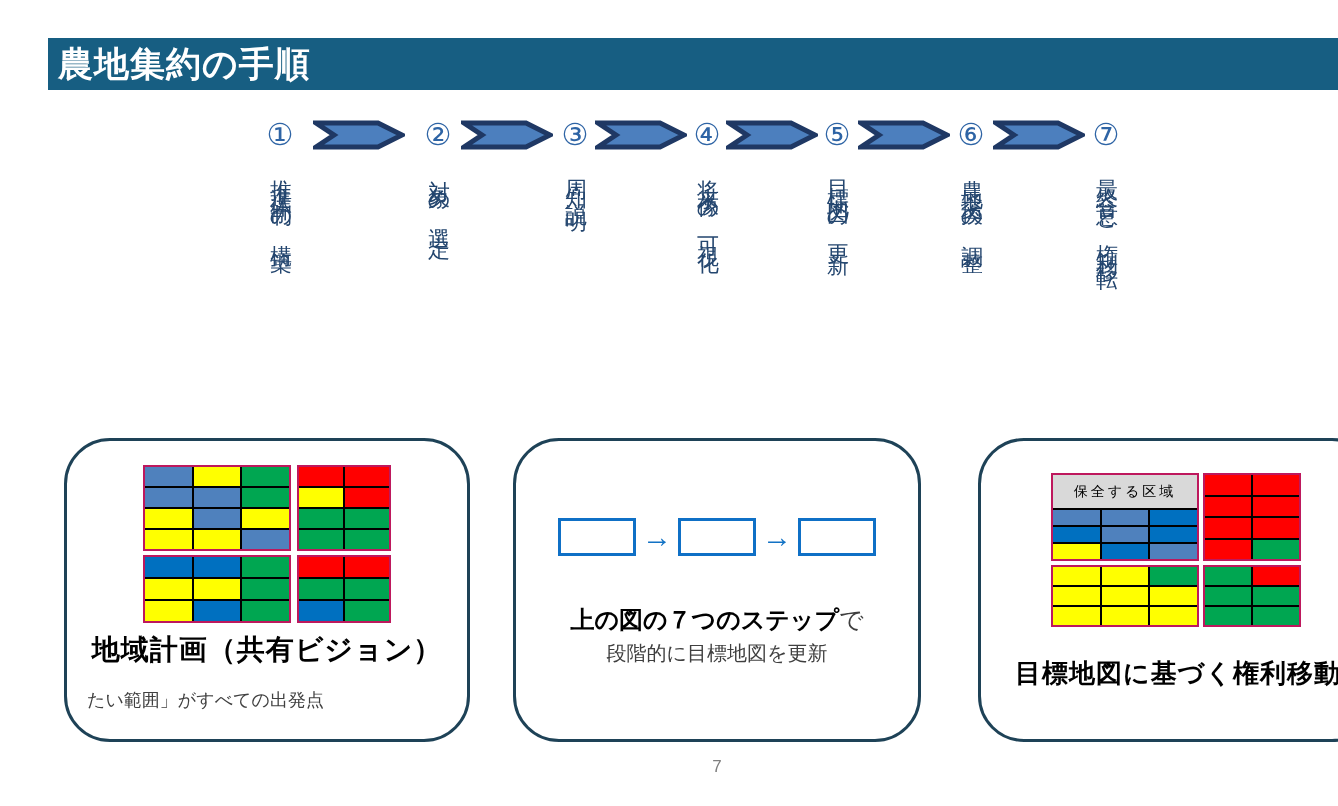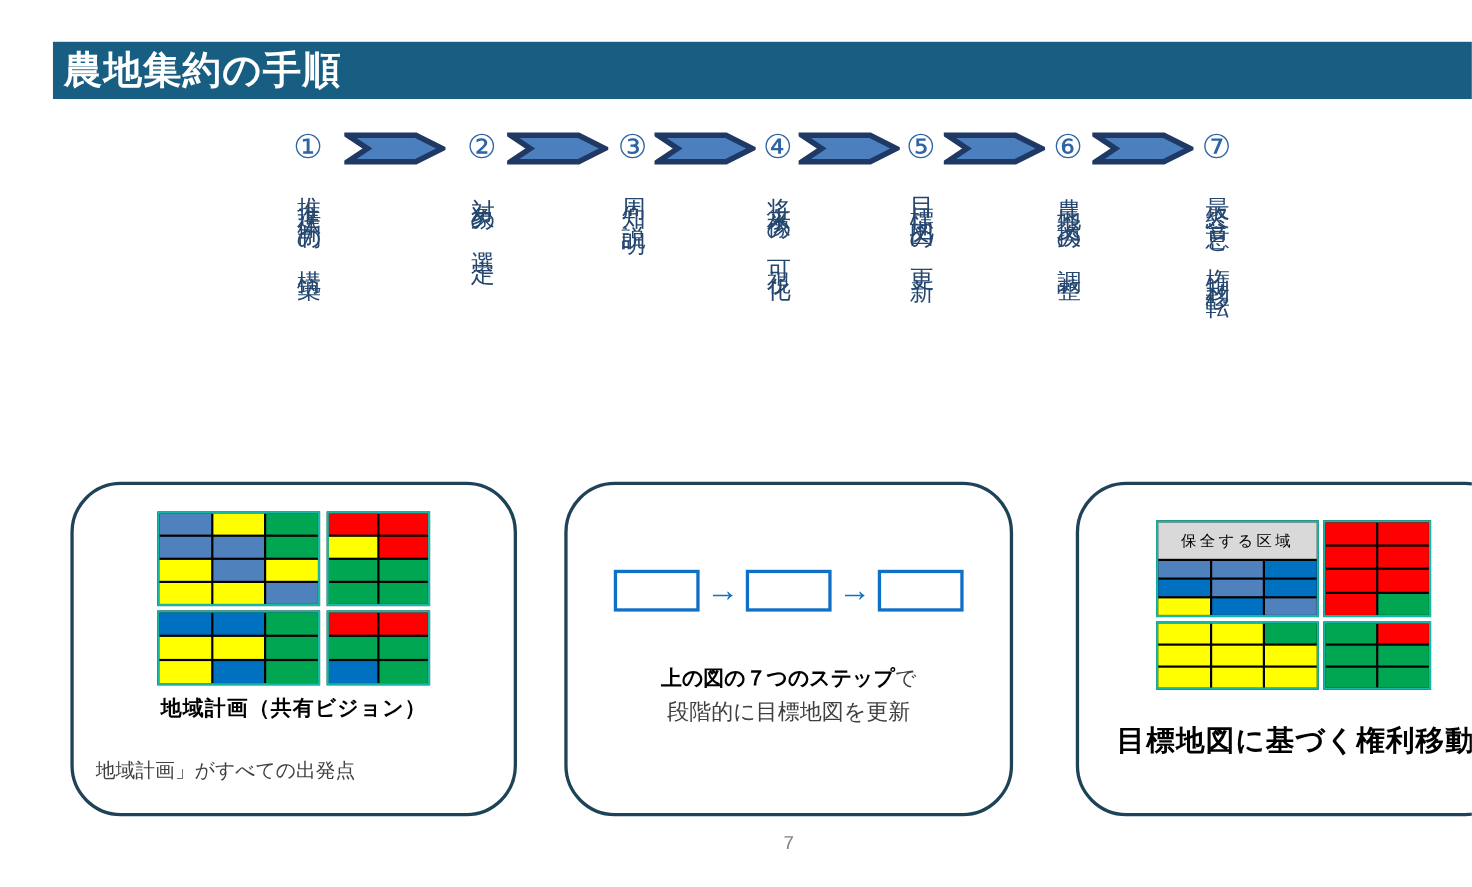--- a/index.html
+++ b/index.html
@@ -15,34 +15,34 @@
   .step-label{position:absolute;top:162px;writing-mode:vertical-rl;text-orientation:upright;
         letter-spacing:8px;font-size:22px;color:var(--step_text,#24466F);}
   
   .card{position:absolute;top:438px;height:304px;background:#fff;box-sizing:border-box;
         border:3px solid var(--card_border,#1E4257);border-radius:46px;}
   .card-left{left:16px;width:406px;}
   .card-middle{left:465px;width:408px;}
   .card-right{left:930px;width:400px;}
   .grid-wrap{position:absolute;}
   .grid-block{position:absolute;display:grid;gap:2px;background:#000;
-        border:2px solid #14b8a6;box-sizing:border-box;}
+        border:2px solid #be185d;box-sizing:border-box;}
   .grid-cell{width:100%;height:100%;}
   .grid-header-cell{grid-column:1/-1;background:#D9D9D9;color:#000;font-size:14px;
         display:flex;align-items:center;justify-content:center;letter-spacing:3px;}
   .card-title{position:absolute;width:100%;text-align:center;font-weight:bold;color:#000;}
-  .left-title{top:190px;font-size:19px;letter-spacing:1px;}
+  .left-title{top:190px;font-size:28px;letter-spacing:1px;}
   .left-desc{position:absolute;top:222px;left:20px;right:10px;font-size:18px;
         line-height:25px;color:#404040;}
   .flow-rect{position:absolute;top:77px;width:78px;height:38px;background:#fff;
         border:3px solid var(--flow_rect_border,#0F70C6);box-sizing:border-box;}
   .flow-arrow{position:absolute;top:77px;width:32px;text-align:center;font-size:30px;
         line-height:38px;color:var(--flow_arrow,#1272C4);font-weight:bold;}
   .mid-text{position:absolute;top:163px;width:100%;text-align:center;}
-  .mid-line1{font-size:19px;color:#000;}
+  .mid-line1{font-size:24px;color:#000;}
   .mid-line1 .b{font-weight:bold;}
   .mid-line1 .r{color:#3F3F3F;}
   .mid-line2{font-size:20px;color:#3F3F3F;margin-top:4px;}
   .right-title{top:215px;font-size:26px;letter-spacing:1px;}
   .page-number{position:absolute;left:0;right:0;top:757px;text-align:center;
         color:#7F7F7F;font-size:17px;}
 </style>
 </head>
 <body>
 
@@ -129,21 +129,21 @@
           <div class="grid-cell" style="background: rgb(255, 0, 0);"></div>
           <div class="grid-cell" style="background: rgb(0, 166, 81);"></div>
           <div class="grid-cell" style="background: rgb(0, 166, 81);"></div>
           <div class="grid-cell" style="background: rgb(0, 112, 192);"></div>
           <div class="grid-cell" style="background: rgb(0, 166, 81);"></div>
         </div>
       </div>
     <div class="card-title left-title">地域計画（共有ビジョン）</div>
     <div class="left-desc">
       <br>
-      <span>地域計画」がすべての出発点</span>
+      <span>たい範囲」がすべての出発点</span>
     </div>
   </div>
 
   <div class="card card-middle">
     <div id="mid-flow">
         <div class="flow-rect" style="left: 42px;"></div>
         <div class="flow-arrow" style="left: 125px;">→</div>
         <div class="flow-rect" style="left: 162px;"></div>
         <div class="flow-arrow" style="left: 245px;">→</div>
         <div class="flow-rect" style="left: 282px;"></div>

